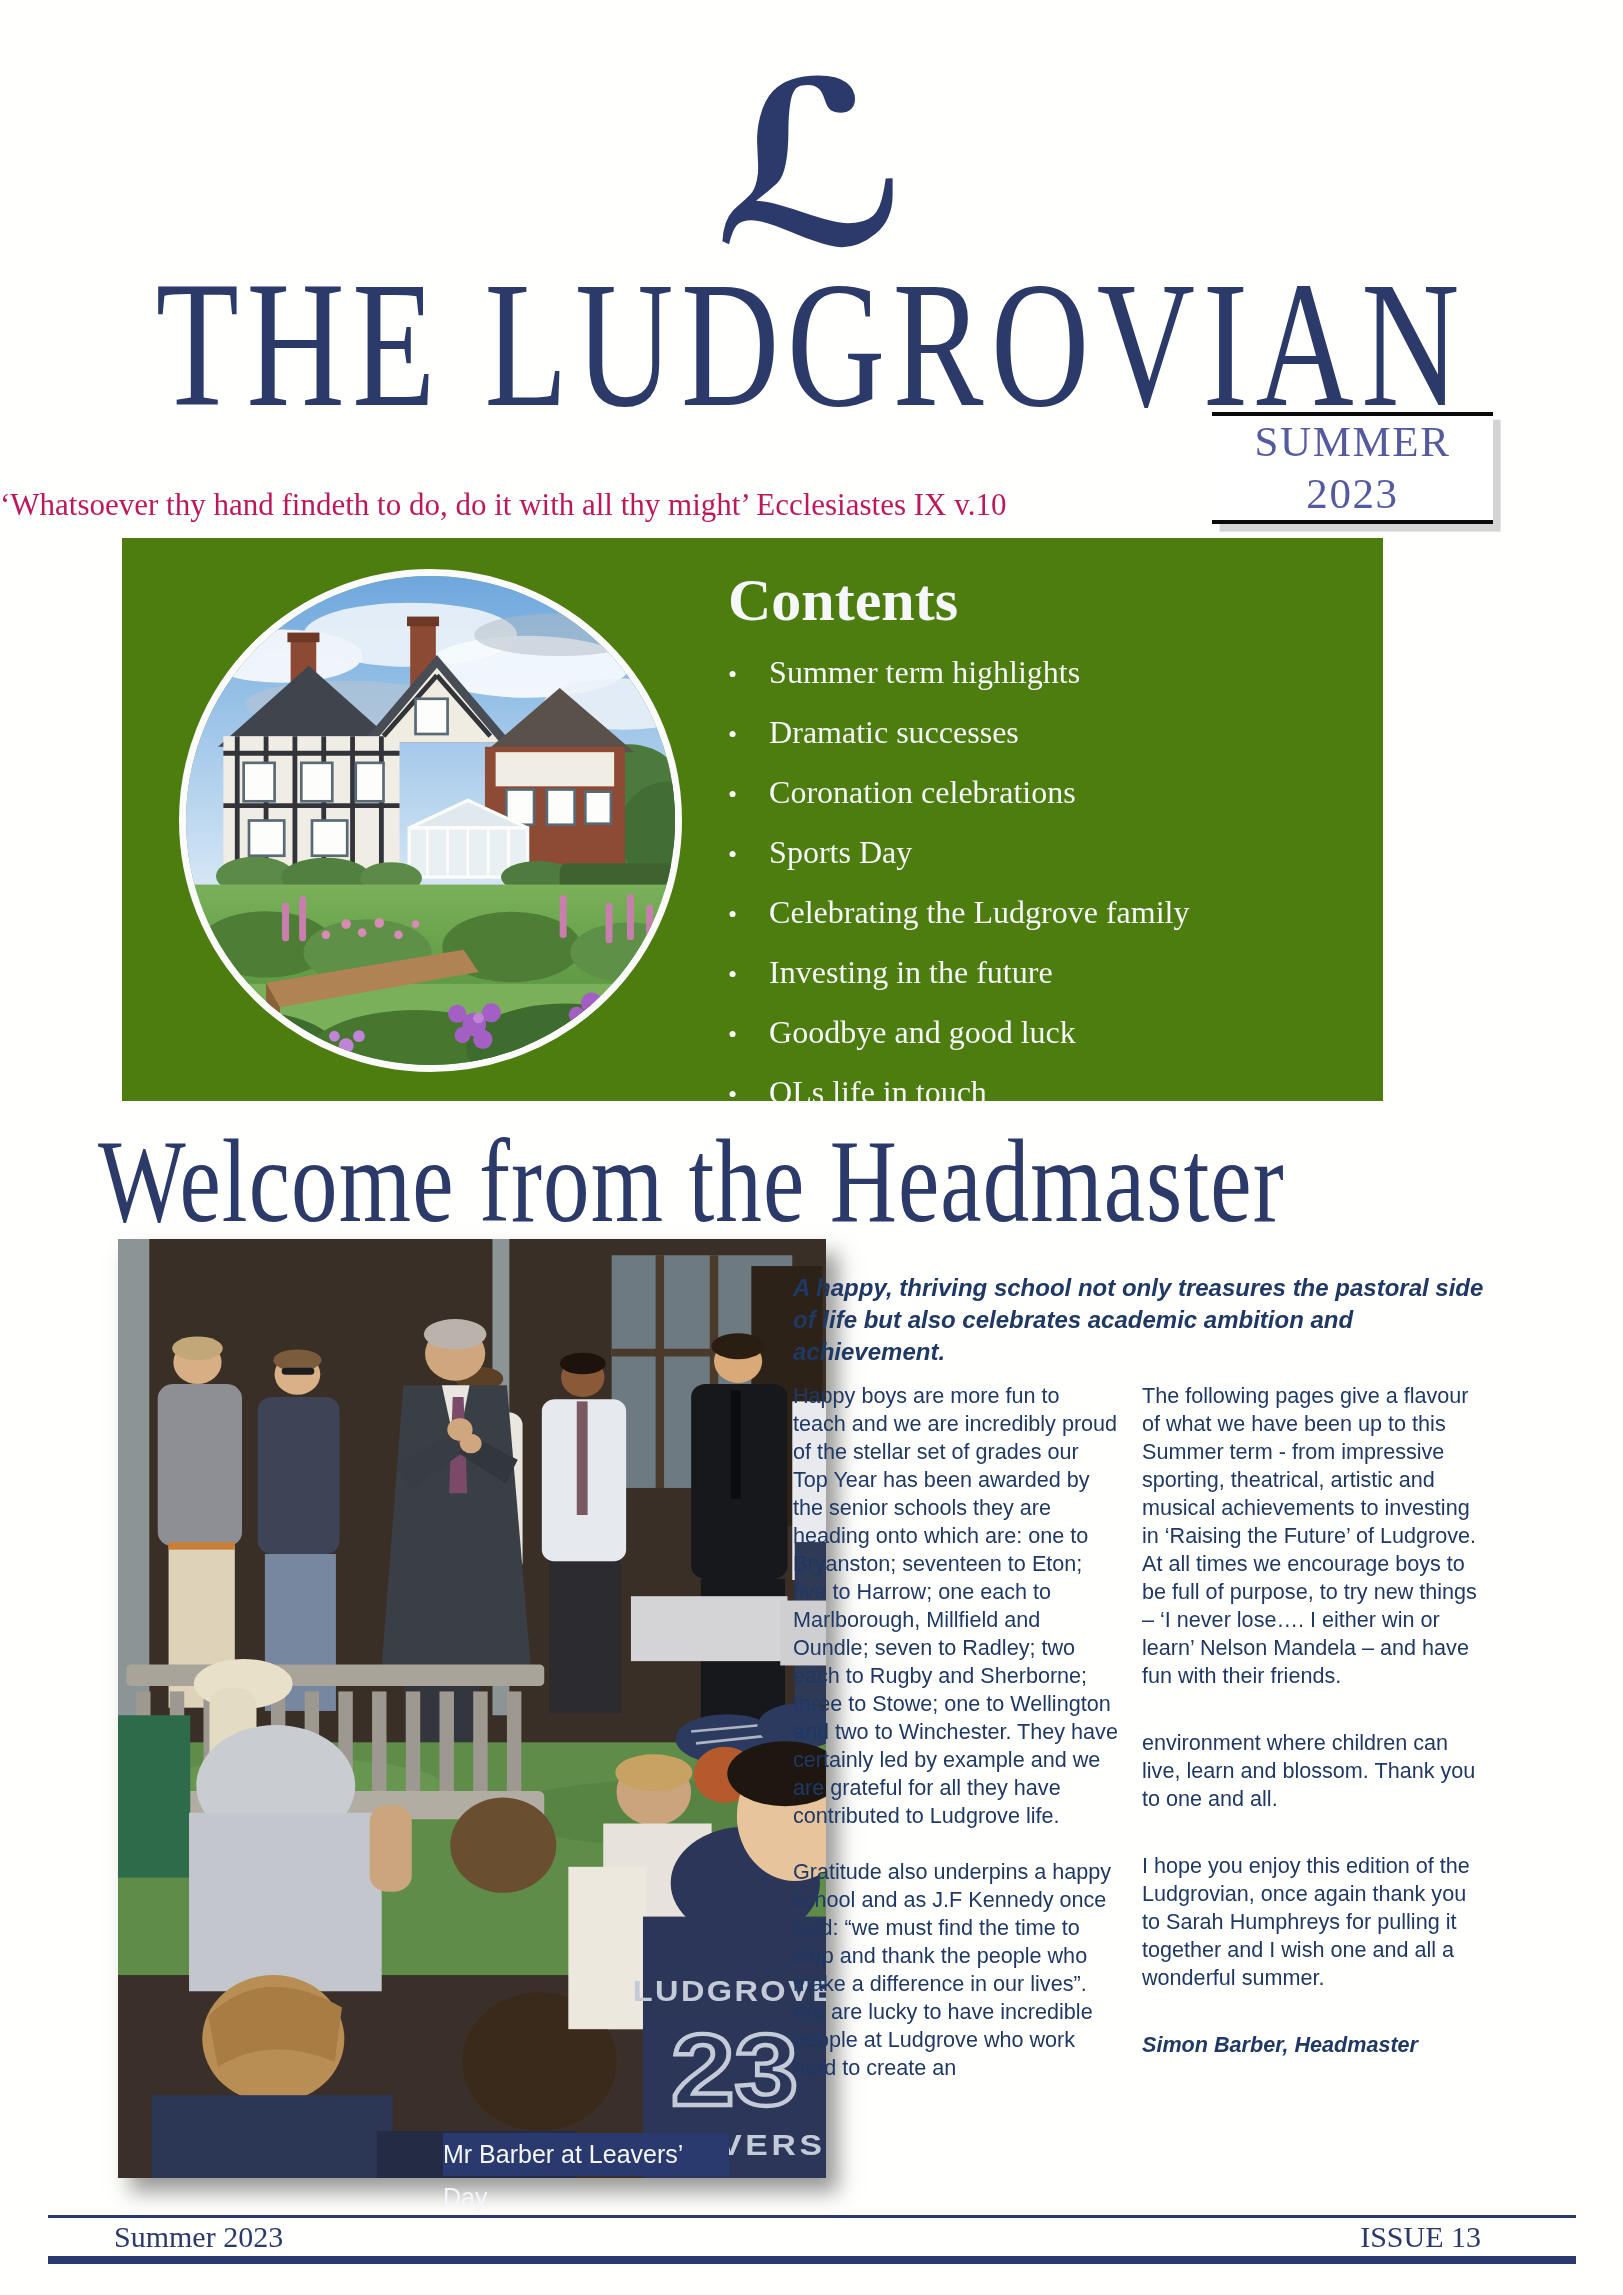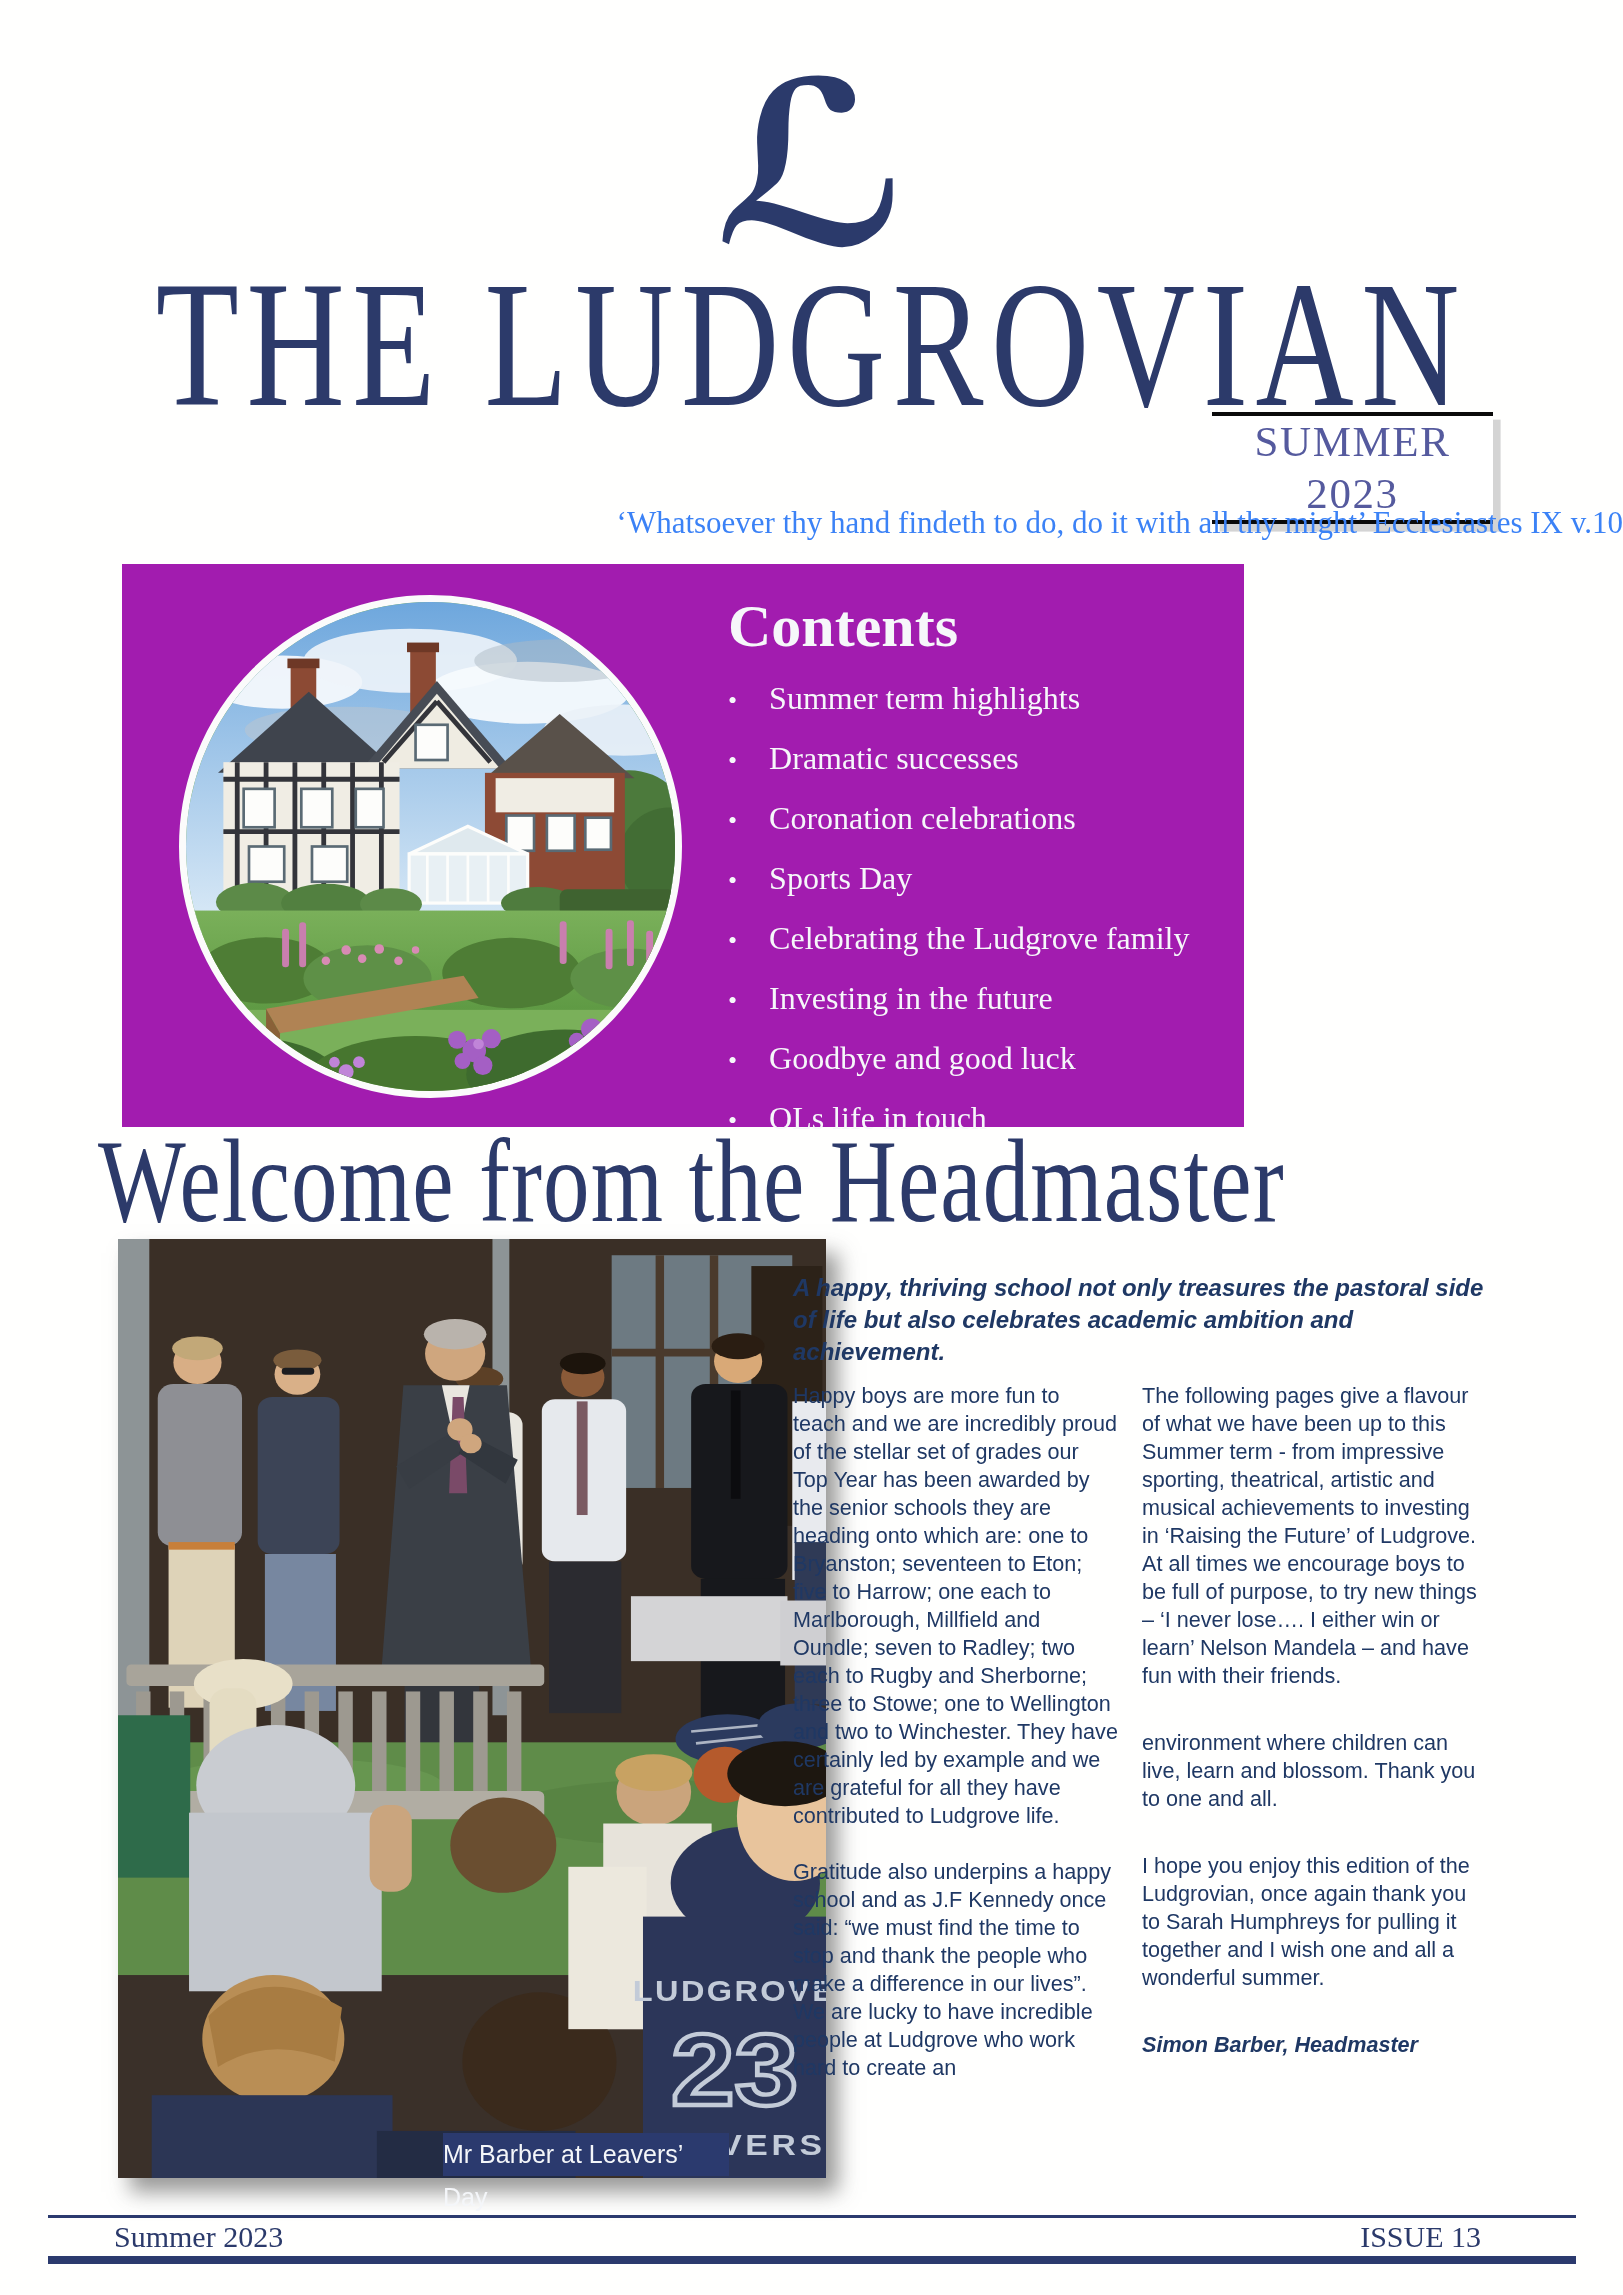--- a/index.html
+++ b/index.html
@@ -10,26 +10,26 @@
   .logo{position:absolute;top:52px;left:0;width:100%;text-align:center;
         font-family:"DejaVu Sans",sans-serif;font-size:227px;line-height:227px;
         color:#2b3a6b;font-weight:bold;}
   .title{position:absolute;top:269px;left:0;width:100%;text-align:center;
          font-size:136px;line-height:115px;letter-spacing:7.6px;color:#2c3a6a;
          transform:scaleY(1.32);transform-origin:top center;white-space:nowrap;}
   .issue-box{position:absolute;top:412px;right:130px;width:281px;text-align:center;
              font-size:43px;line-height:52px;letter-spacing:1.6px;color:#555a9e;
              border-top:4.9px solid #0a0a0a;border-bottom:4.9px solid #0a0a0a;
              box-shadow:7.6px 7.6px 0 0 #d4d4d4;background:#fff;}
-  .motto{position:absolute;top:505px;left:0;width:100%;text-align:right;
-         font-size:31px;color:#3b82f6;}
+  .motto{position:absolute;top:487px;left:0;width:100%;text-align:left;
+         font-size:31px;color:#be185d;}
 
   
-  .contents-panel{position:absolute;left:122px;top:564px;width:1122px;height:563px;
-                  background:#a21caf;}
+  .contents-panel{position:absolute;left:122px;top:538px;width:1261px;height:563px;
+                  background:#4d7c0f;}
   .circle-photo{position:absolute;left:57px;top:31px;width:503px;height:503px;
                 border-radius:50%;border:7px solid #fbfbfb;box-sizing:border-box;
                 overflow:hidden;background:#7ab05a;}
   .circle-photo svg{display:block;width:100%;height:100%;}
   .contents-body{position:absolute;left:606px;top:28px;width:736px;color:#f6f7fa;}
   .contents-heading{font-size:60px;font-weight:bold;margin:0 0 19.5px 0;}
   ul.toc{list-style:none;margin:0;padding:0;}
   ul.toc li{display:flex;align-items:baseline;gap:32px;font-size:32px;
             line-height:34px;margin-bottom:23px;}
   ul.toc .bullet{font-size:26px;}

